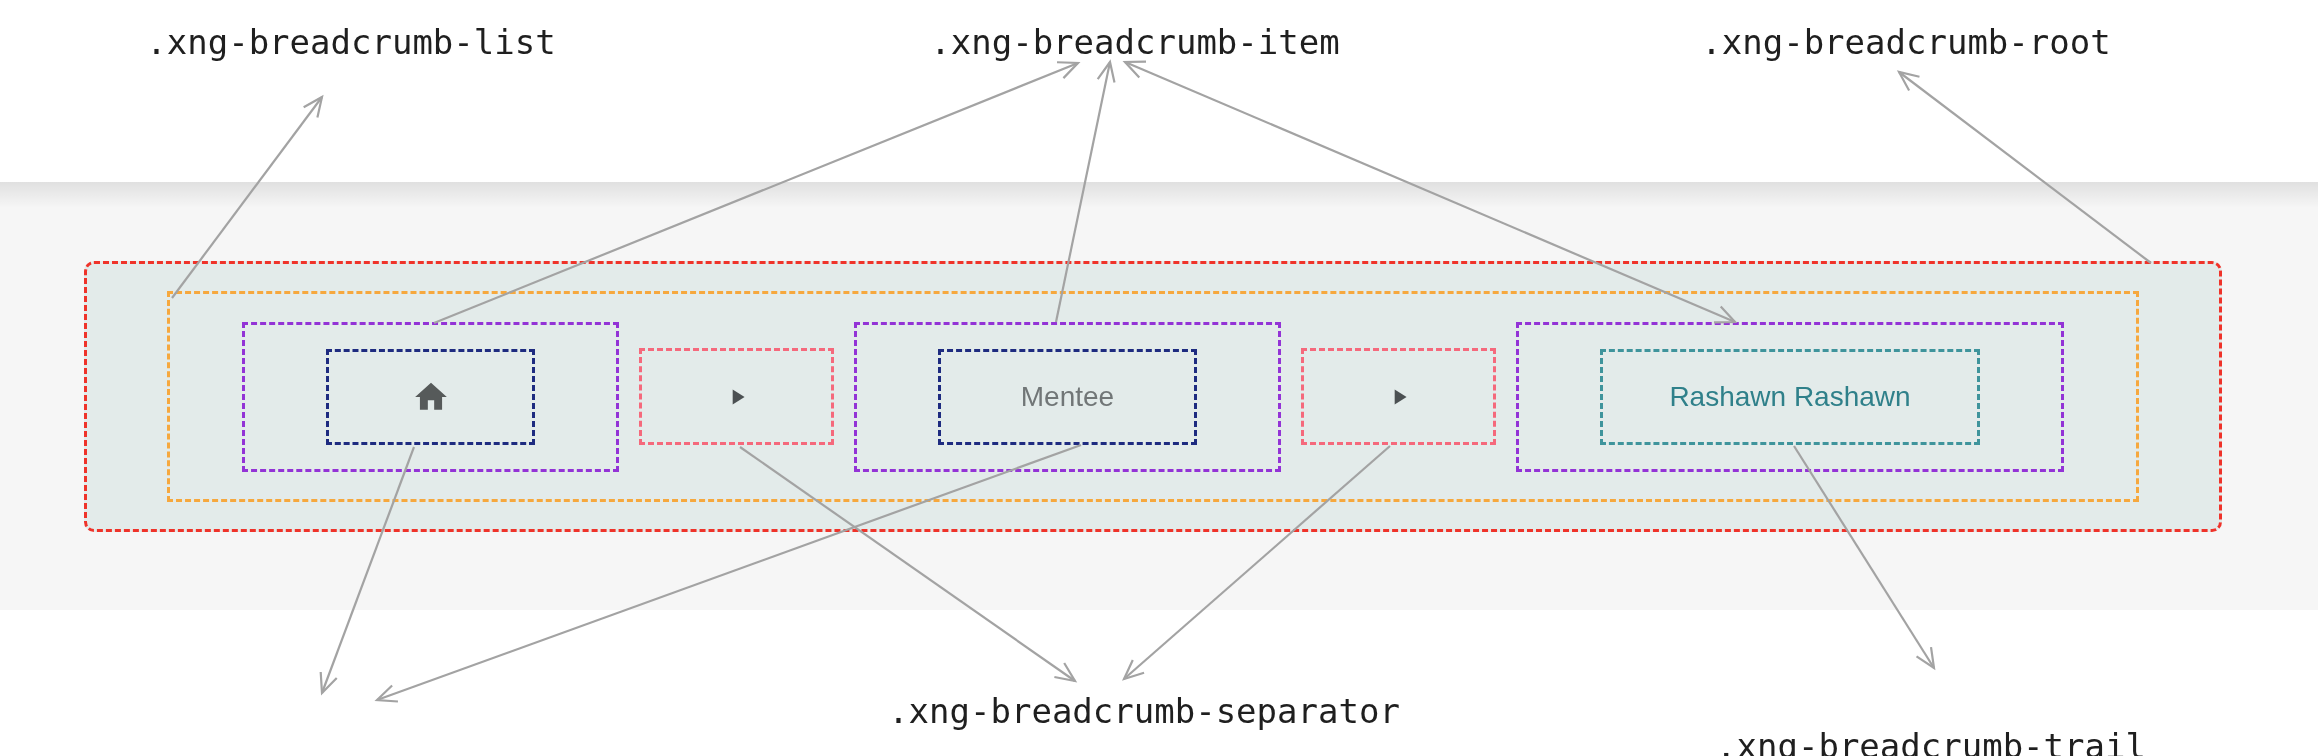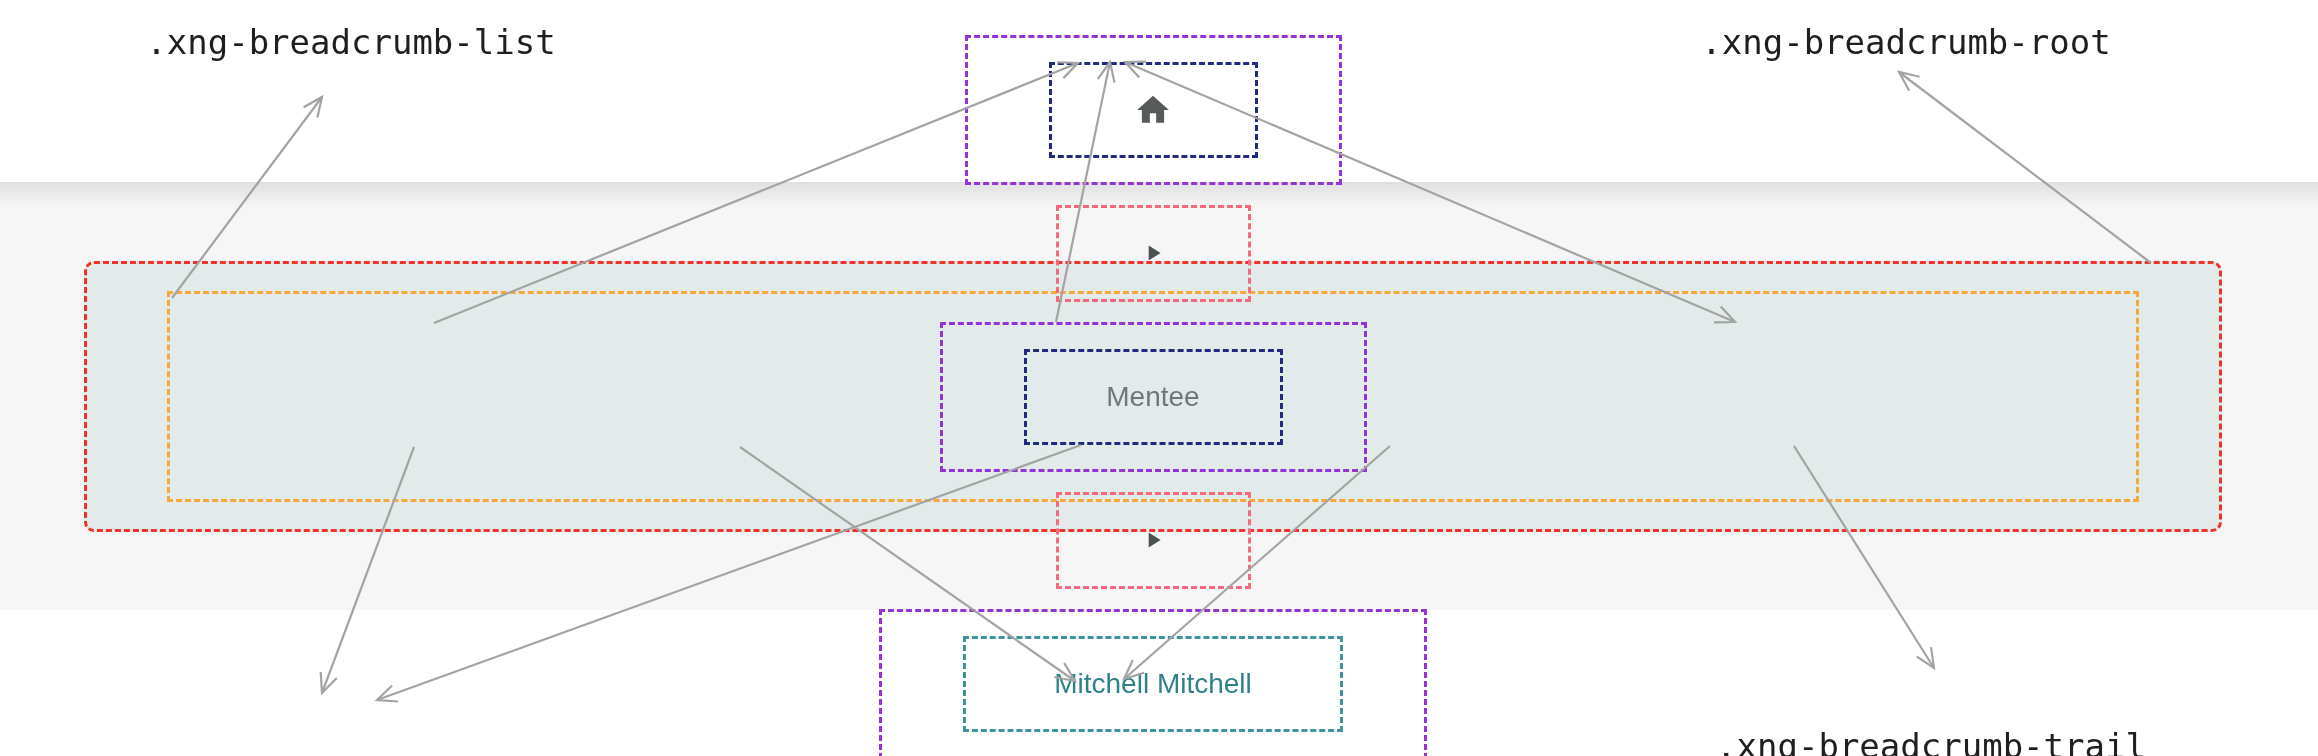--- a/index.html
+++ b/index.html
@@ -15,21 +15,21 @@
   .label{position:absolute;transform:translateX(-50%);white-space:nowrap;
     font-family:"DejaVu Sans Mono",monospace;font-size:34px;line-height:36px;
     color:var(--annotation-text,#1f1f1f);z-index:4;}
 
   
   .root{position:absolute;left:84px;top:261px;width:2138px;height:271px;box-sizing:border-box;
     background:var(--breadcrumb-bg,#e3ebea);border:3px dashed var(--root-border,#ef332a);
     border-radius:10px;padding:27px 80px;z-index:1;}
   .list{display:flex;align-items:center;justify-content:center;list-style:none;margin:0;
     width:100%;height:100%;box-sizing:border-box;border:3px dashed var(--list-border,#f6a83e);
-    padding:0 80px;gap:20px;flex-direction:column;}
+    padding:0 80px;gap:20px;}
   .item{box-sizing:border-box;height:150px;border:3px dashed var(--item-border,#9333d6);
     padding:0 81px;display:flex;align-items:center;justify-content:center;flex:0 0 auto;}
   .link{box-sizing:border-box;height:96px;border:3px dashed var(--link-border,#1e2b80);
     display:flex;align-items:center;justify-content:center;text-decoration:none;
     font-family:"Liberation Sans",sans-serif;font-size:28px;color:var(--link-text,#717677);
     cursor:pointer;flex:0 0 auto;}
   .link-home{width:209px;}
   .link-mentee{width:259px;}
   .separator{box-sizing:border-box;width:195px;height:97px;border:3px dashed var(--separator-border,#f5697c);
     display:flex;align-items:center;justify-content:center;flex:0 0 auto;}
@@ -44,21 +44,23 @@
   .arrows{position:absolute;left:0;top:0;width:2318px;height:756px;z-index:5;pointer-events:none;}
 </style>
 </head>
 <body>
 
 <div class="canvas">
 
   <div class="band"></div>
 
   <div class="label" style="left:351px;top:24px;">.xng-breadcrumb-list</div>
+  <div class="label" style="left:1135px;top:24px;">.xng-breadcrumb-item</div>
   <div class="label" style="left:1906px;top:24px;">.xng-breadcrumb-root</div>
+  <div class="label" style="left:1144px;top:693px;">.xng-breadcrumb-separator</div>
   <div class="label" style="left:1931px;top:728px;">.xng-breadcrumb-trail</div>
 
   <div class="root">
     <ol class="list">
 
       <li class="item">
         <a class="link link-home">
           <svg class="home-svg" viewBox="0 0 24 24">
             <path d="M10 20v-6h4v6h5v-8h3L12 3 2 12h3v8z"></path>
           </svg>
@@ -75,21 +77,21 @@
         <a class="link link-mentee">Mentee</a>
       </li>
 
       <li class="separator">
         <svg class="tri-svg" viewBox="0 0 24 24">
           <path d="M8 5v14l11-7z"></path>
         </svg>
       </li>
 
       <li class="item">
-        <span class="trail">Mitchell Mitchell</span>
+        <span class="trail">Rashawn Rashawn</span>
       </li>
 
     </ol>
   </div>
 
   <svg class="arrows" id="arrows-svg" viewBox="0 0 2318 756">
       <path d="M 172 298 L 322 97" fill="none" stroke="#a3a3a3" stroke-width="2.2"></path>
       <path d="M 317.3944577982018 117.4887525493246 L 322 97 L 303.6691631648164 107.24599536023103" fill="none" stroke="#a3a3a3" stroke-width="2.2"></path>
       <path d="M 434 323 L 1078 63" fill="none" stroke="#a3a3a3" stroke-width="2.2"></path>
       <path d="M 1063.4252232966026 78.11872627062566 L 1078 63 L 1057.0138228554003 62.23818056241664" fill="none" stroke="#a3a3a3" stroke-width="2.2"></path>

